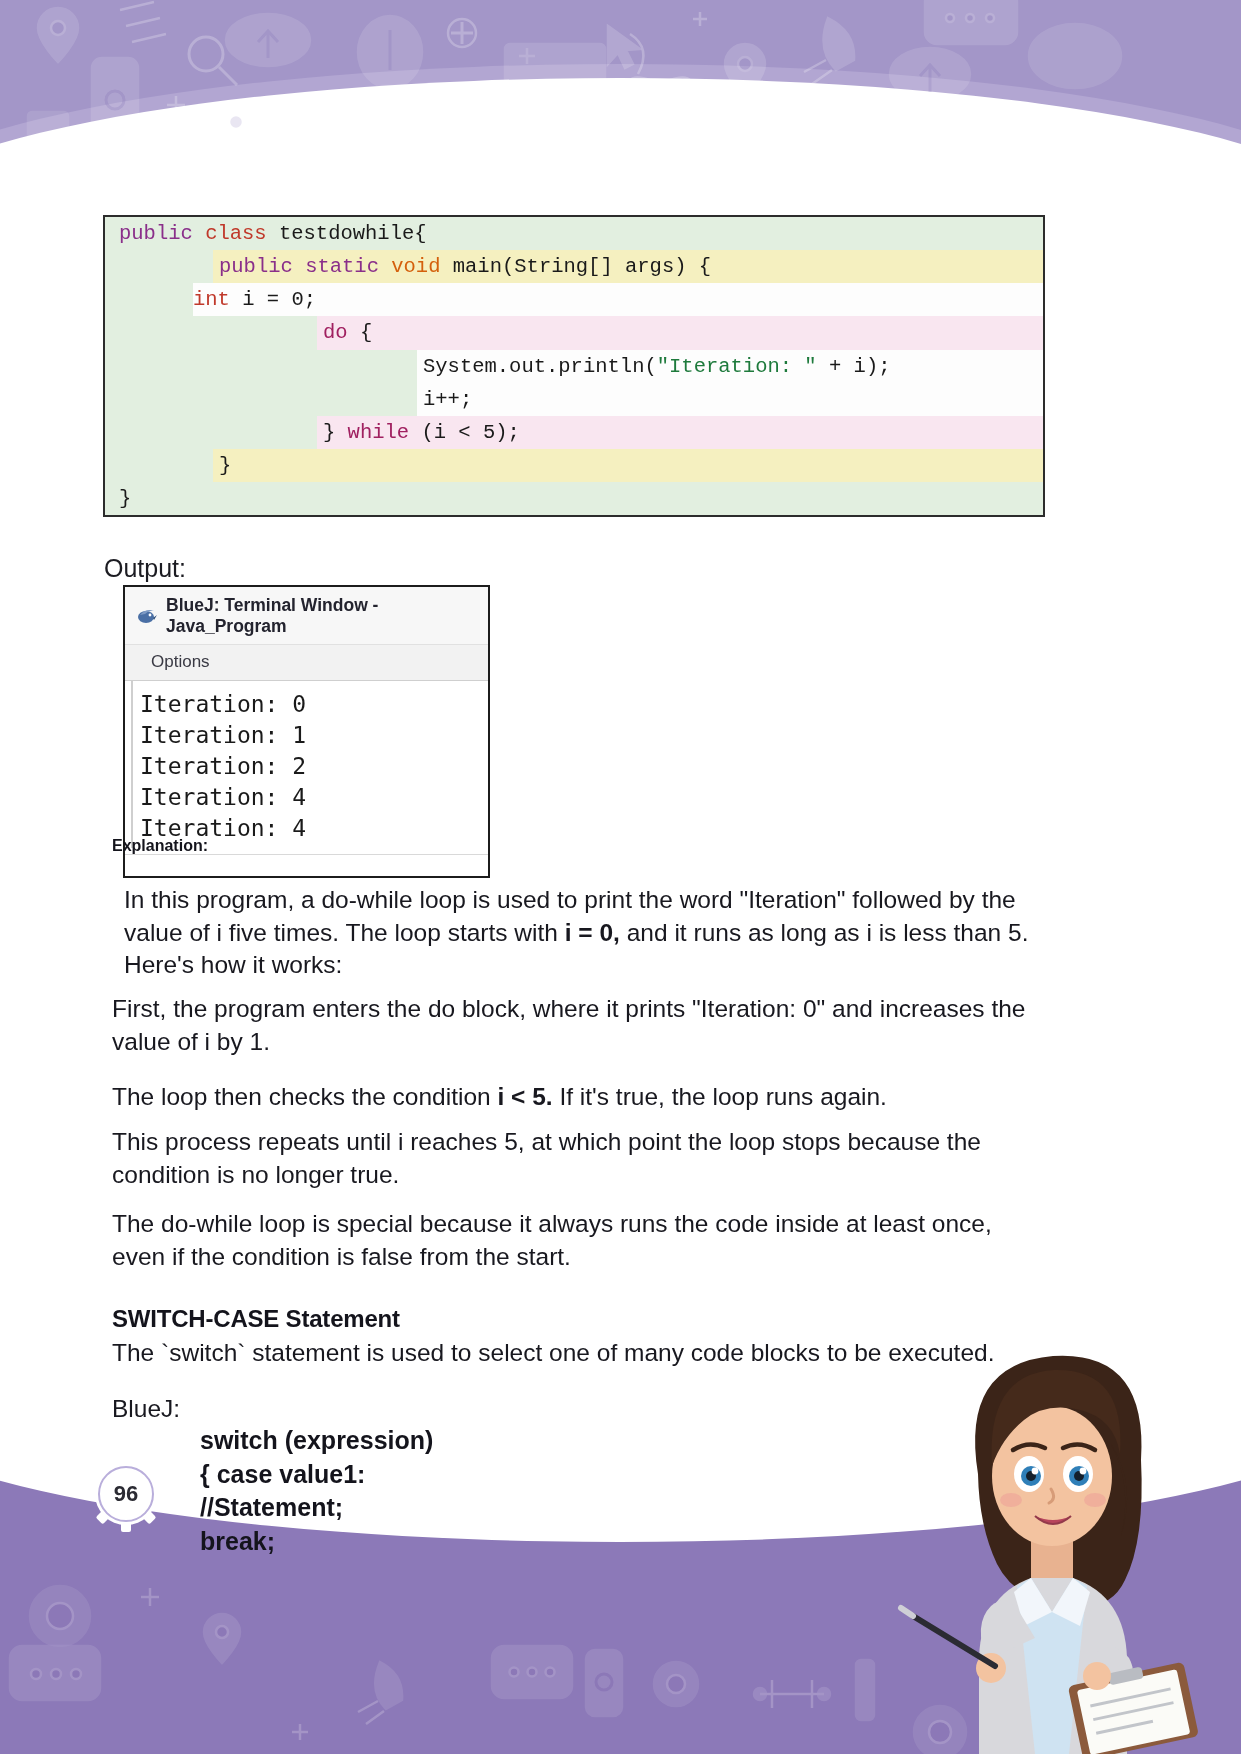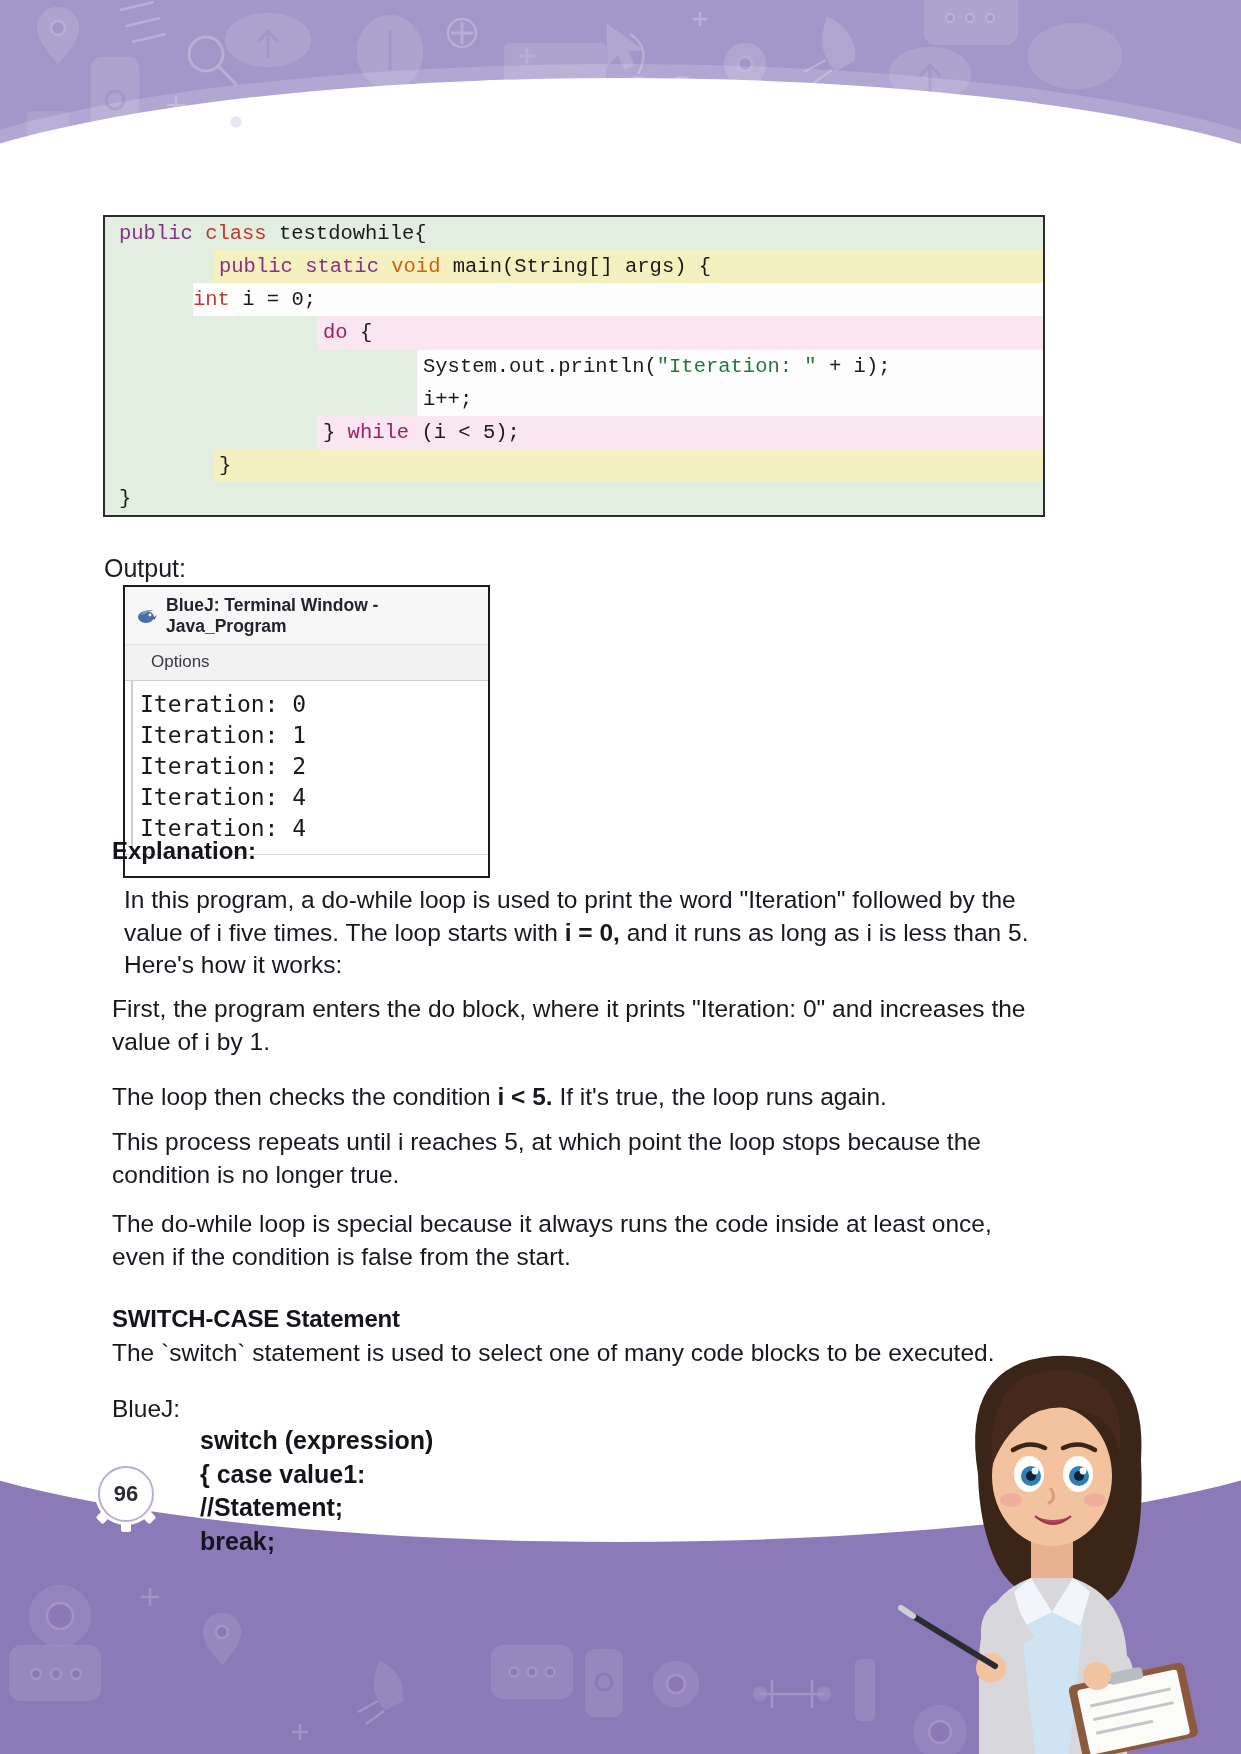--- a/index.html
+++ b/index.html
@@ -181,21 +181,21 @@
     border-top: 1px solid #d9d9d9;
     background: #ffffff;
     margin-top: 6px;
   }
 
   
   .explanation-head {
     position: absolute;
     left: 112px;
     top: 837px;
-    font-size: 24px;
+    font-size: 16px;
     font-weight: bold;
     color: #14141c;
     z-index: 12;
   }
   .body-text {
     position: absolute;
     left: 112px;
     width: 930px;
     font-size: 24.5px;
     line-height: 1.33;

